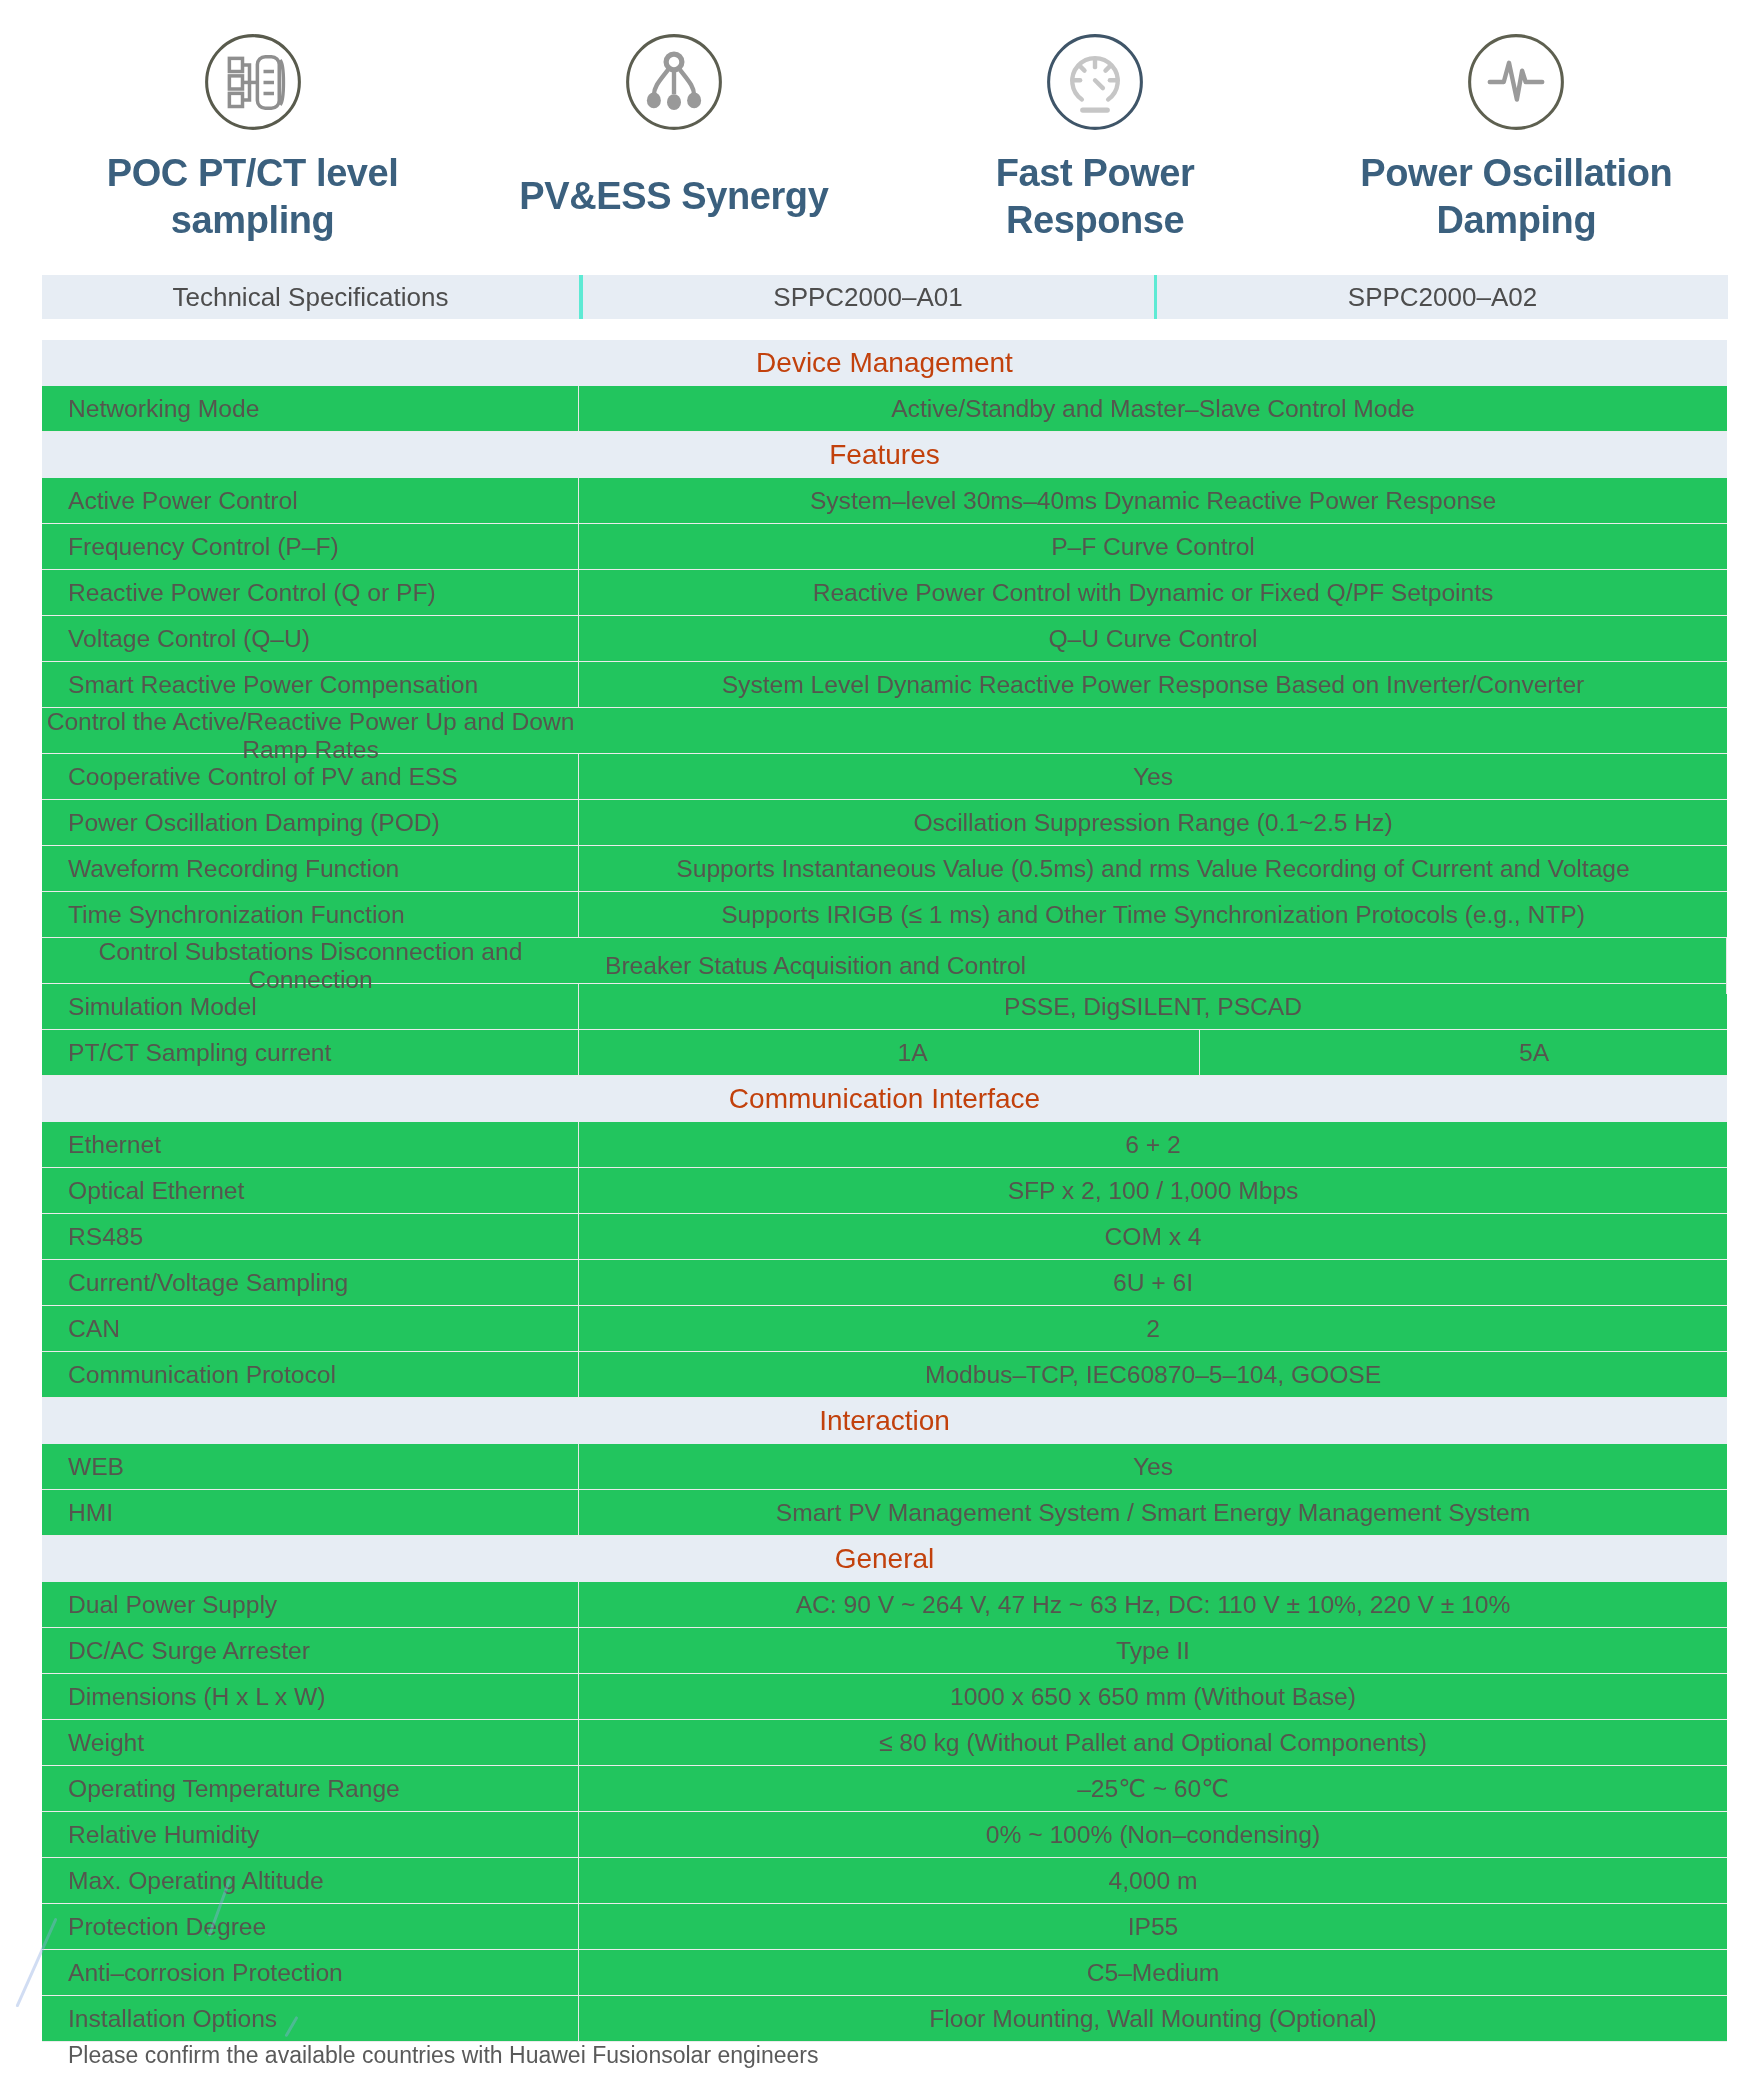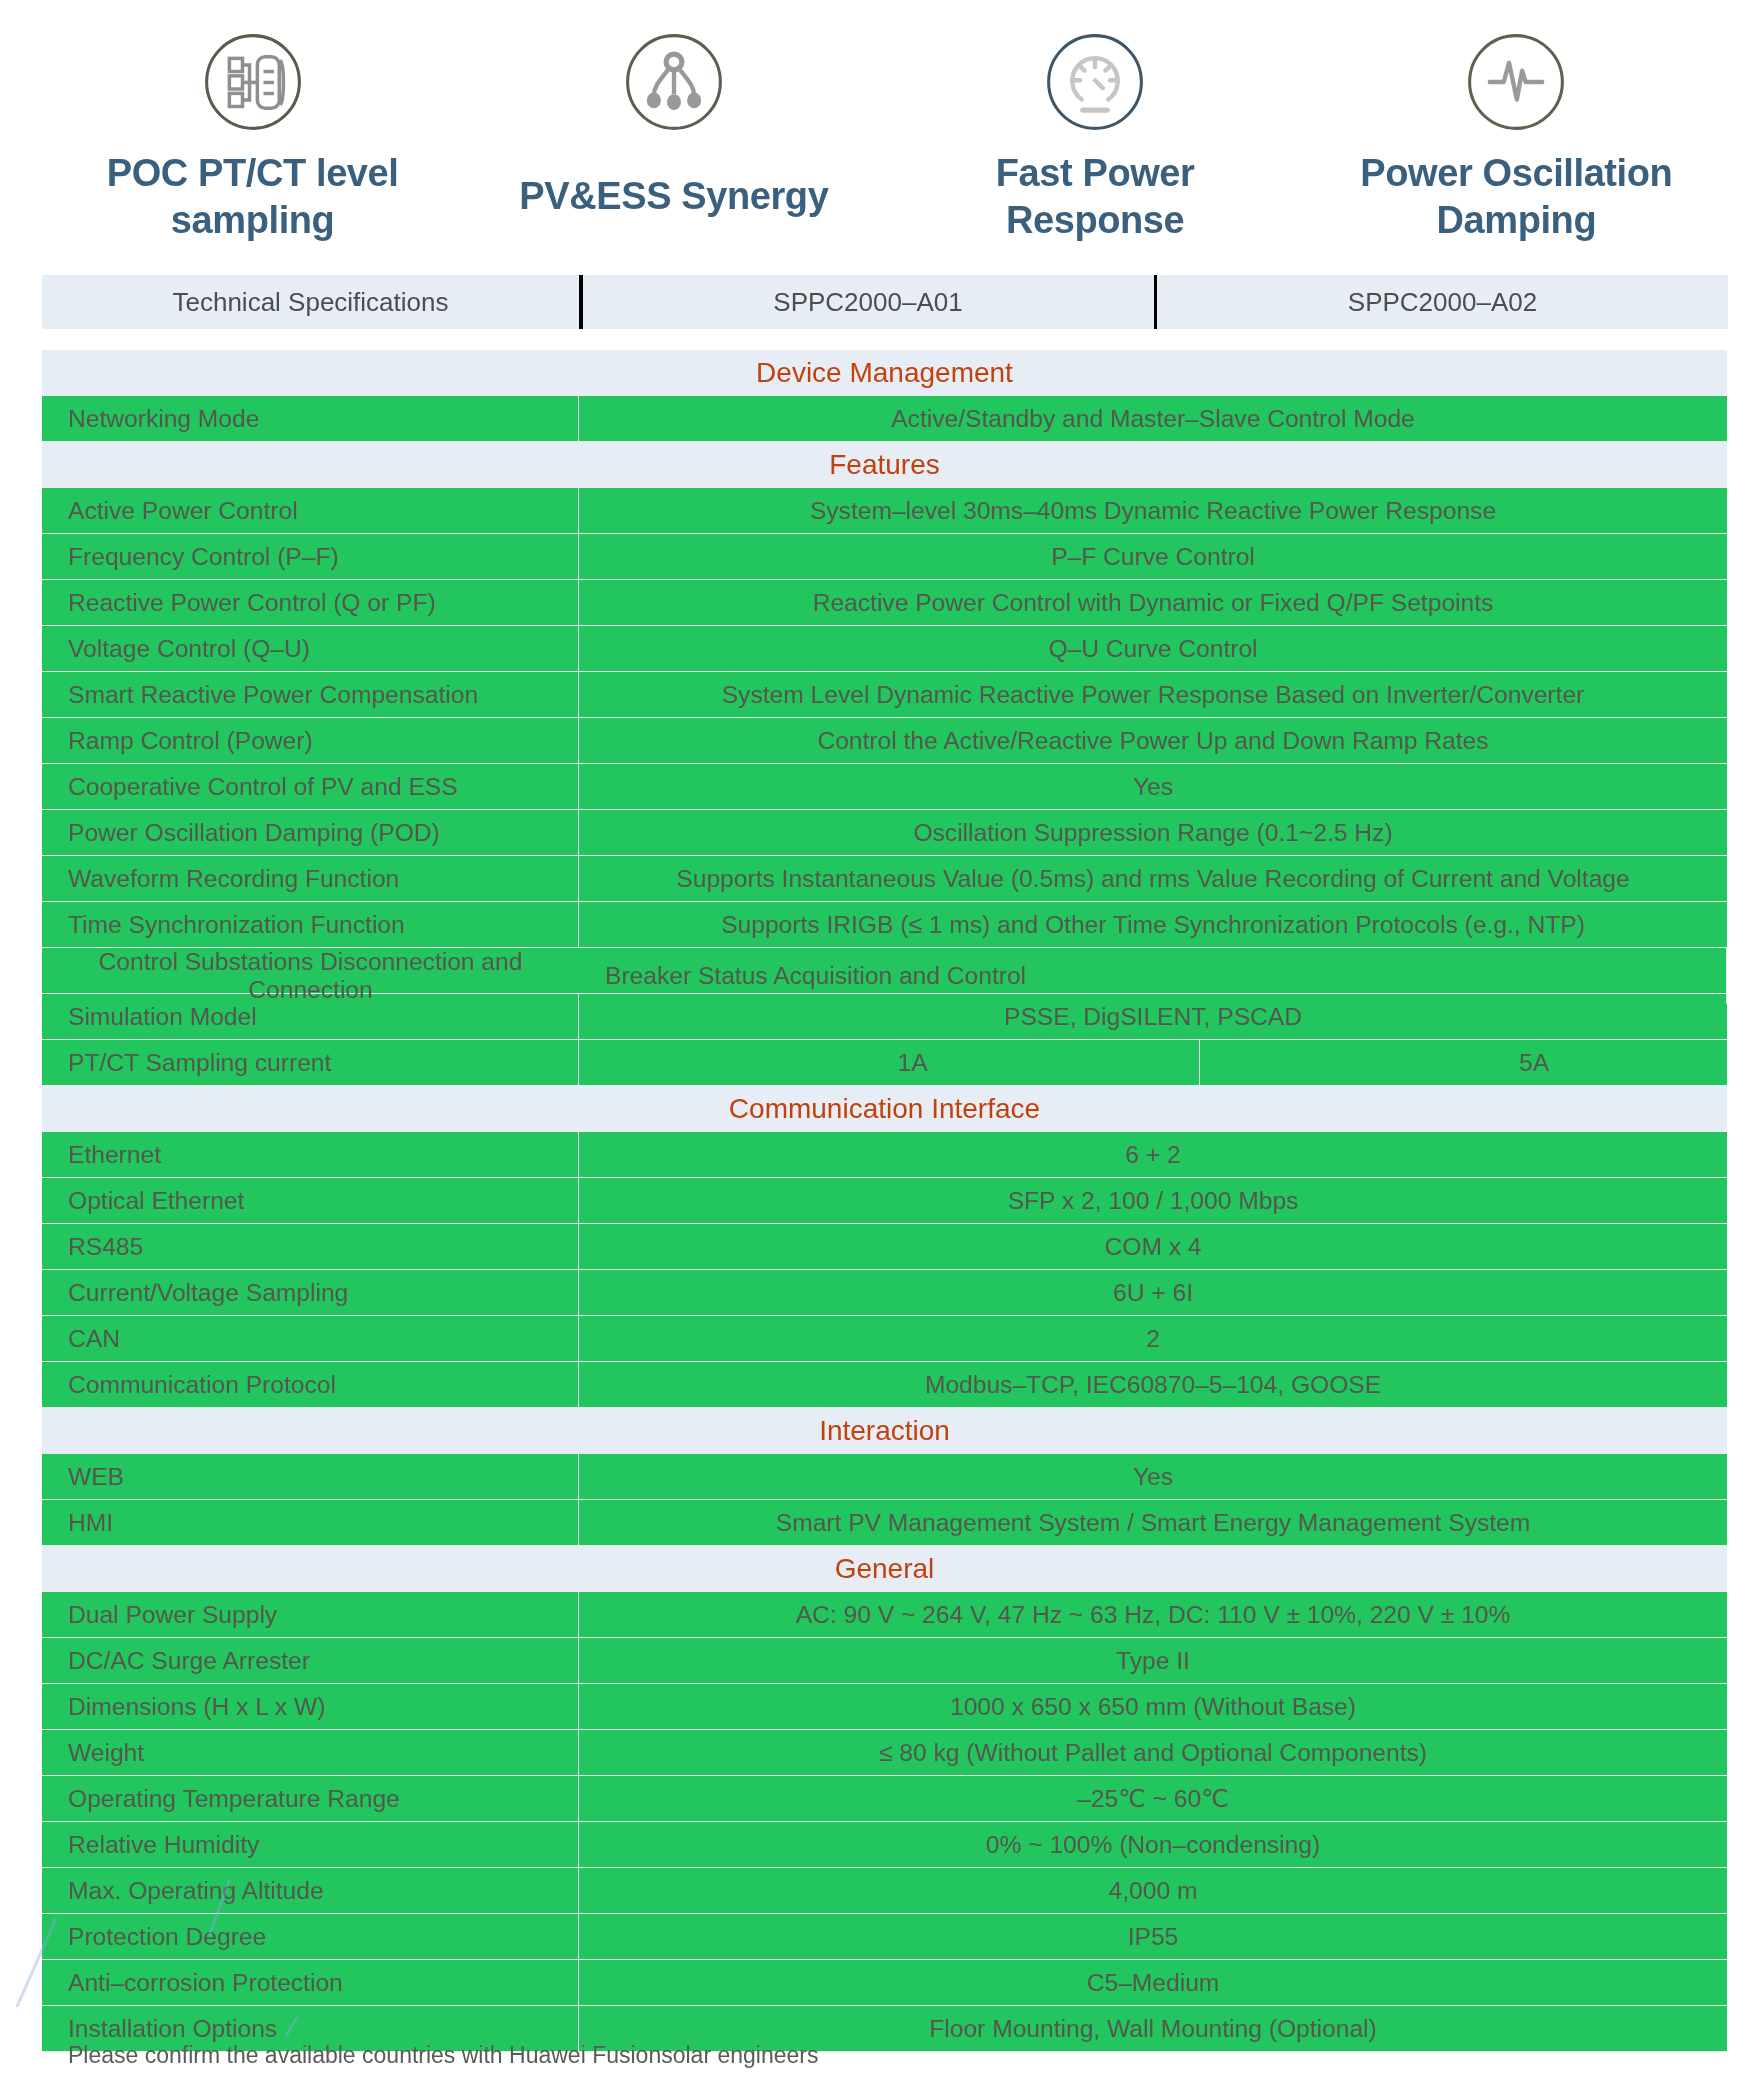--- a/index.html
+++ b/index.html
@@ -19,21 +19,21 @@
     margin-top:16px;height:95px;max-width:404px;
     display:flex;align-items:center;justify-content:center;
     text-align:center;white-space:pre-line;
     font-size:38px;font-weight:bold;line-height:1.22;letter-spacing:-0.4px;
     color:#3b607e;
   }
   
   .spec-table{position:absolute;top:275px;left:42px;width:1685px;}
   .table-header{
     display:grid;grid-template-columns:537px 571px 571px;column-gap:3.5px;
-    height:54px;margin-bottom:21px;background:#000000;
+    height:44px;margin-bottom:21px;background:#5eead4;
   }
   .table-header .hcell{
     background:#e7edf4;display:flex;align-items:center;justify-content:center;
     font-size:26px;color:#4d4d4d;
   }
   .section-title{
     height:46px;background:#e7edf4;
     display:flex;align-items:center;justify-content:center;
     font-size:28px;color:#c2410c;
   }
@@ -163,21 +163,20 @@
       </div>
       <div class="spec-row">
         <div class="cell label">Voltage Control (Q–U)</div>
         <div class="cell value">Q–U Curve Control</div>
       </div>
       <div class="spec-row">
         <div class="cell label">Smart Reactive Power Compensation</div>
         <div class="cell value">System Level Dynamic Reactive Power Response Based on Inverter/Converter</div>
       </div>
       <div class="spec-row">
-        <div class="cell label">Ramp Control (Power)</div>
         <div class="cell value">Control the Active/Reactive Power Up and Down Ramp Rates</div>
       </div>
       <div class="spec-row">
         <div class="cell label">Cooperative Control of PV and ESS</div>
         <div class="cell value">Yes</div>
       </div>
       <div class="spec-row">
         <div class="cell label">Power Oscillation Damping (POD)</div>
         <div class="cell value">Oscillation Suppression Range (0.1~2.5 Hz)</div>
       </div>

